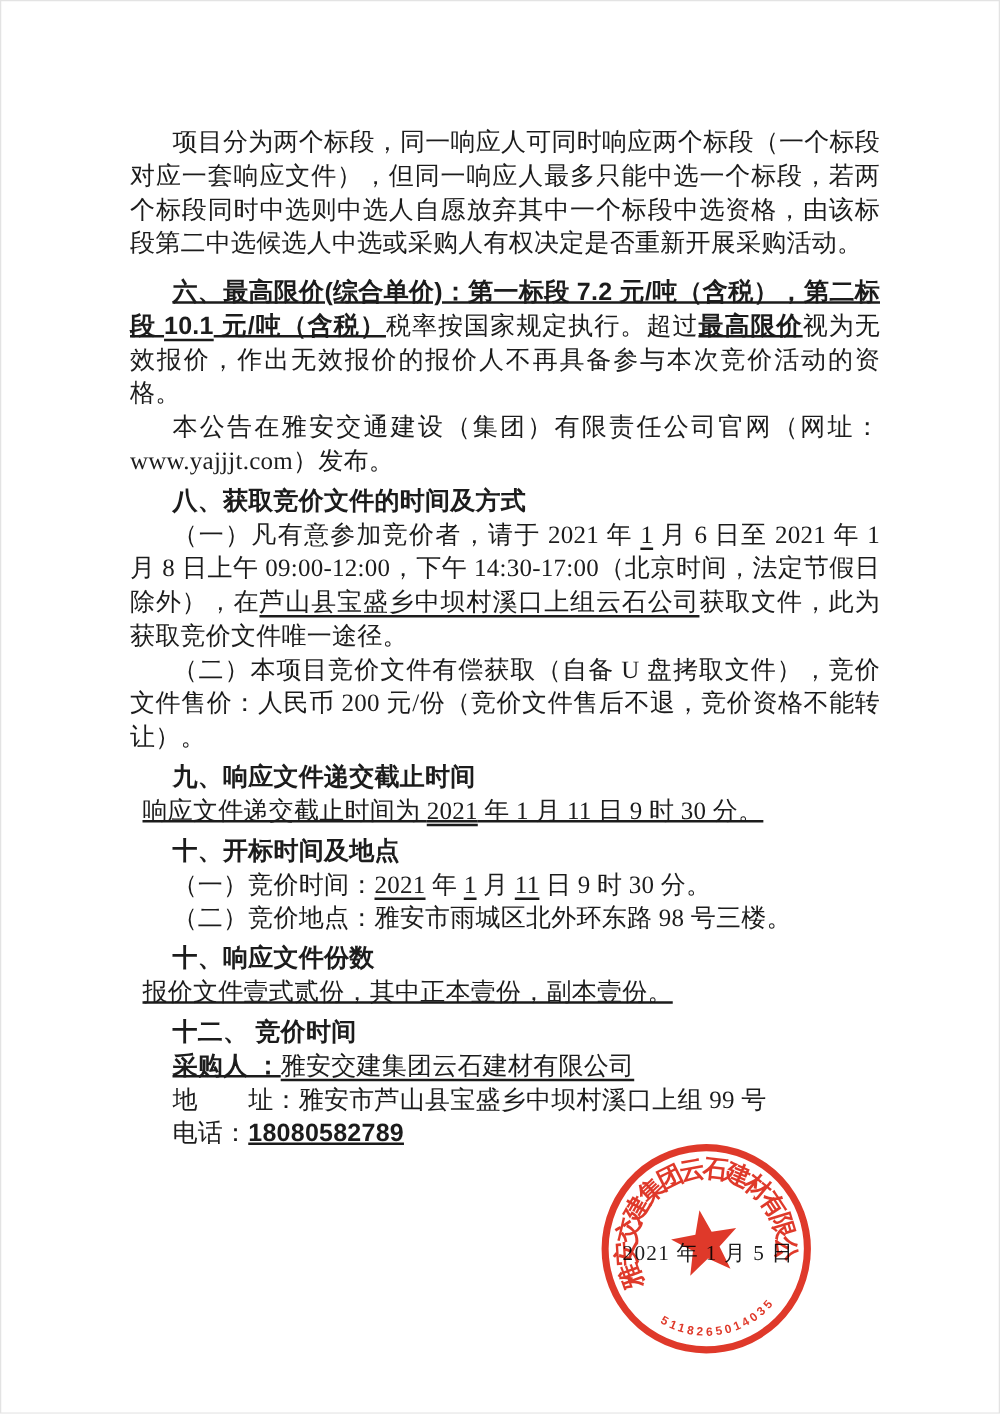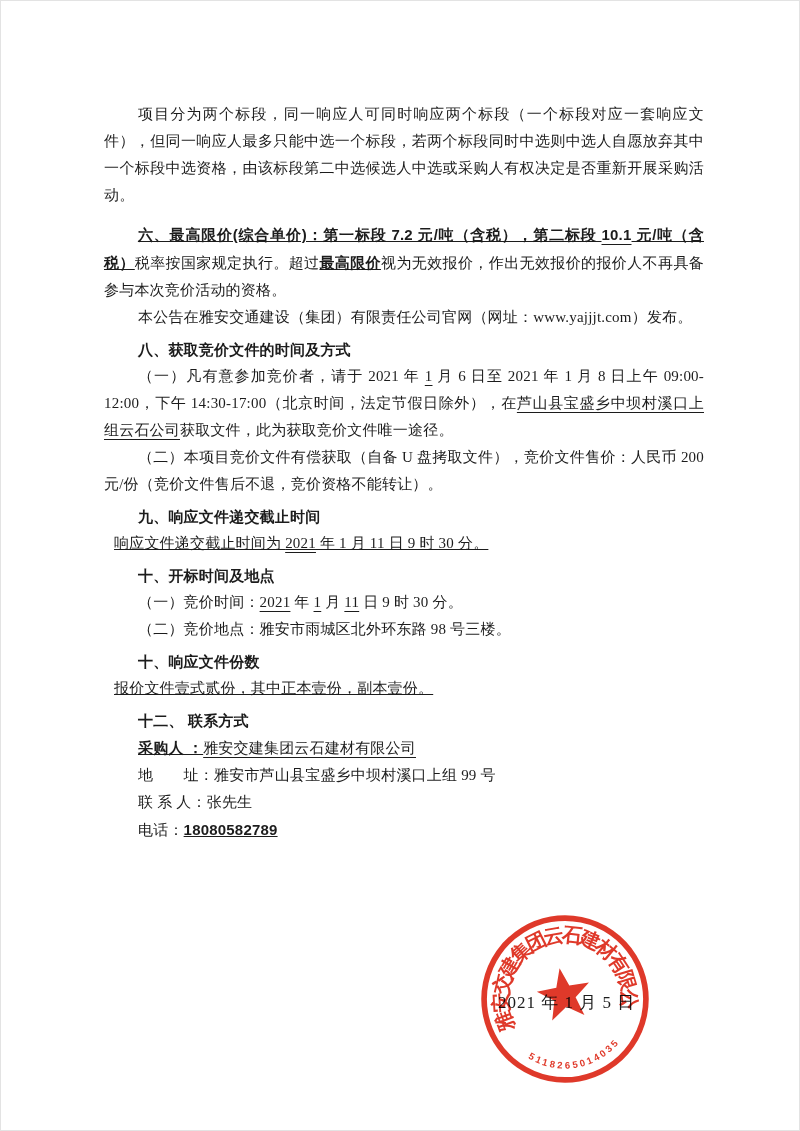--- a/index.html
+++ b/index.html
@@ -1,20 +1,20 @@
 <!DOCTYPE html>
 <html style="--seal: #dd2817;"><head>
 <meta charset="utf-8">
 <style>
   html,body{margin:0;padding:0;background:#ffffff;}
   body{width:800px;height:1131px;position:relative;overflow:hidden;
        font-family:"Liberation Serif","DejaVu Serif",serif;color:#1c1c1c;}
   .page{position:absolute;inset:0;background:#ffffff;border:1px solid #e3e3e3;box-sizing:border-box;}
   .doc-body{position:absolute;left:103px;top:100px;width:600px;}
-  .para{margin:0;line-height:27px;font-size:15px;text-align:justify;letter-spacing:0.2px;}
+  .para{margin:0;line-height:27px;font-size:20px;text-align:justify;letter-spacing:0.2px;}
   .indent1{text-indent:10px;text-decoration:underline;}
   .indent2{text-indent:34px;}
   .gap-top{margin-top:12px;}
   .heading{font-weight:700;text-indent:34px;margin-top:5px;
            font-family:"Liberation Sans","DejaVu Sans",sans-serif;}
   .b{font-weight:700;font-family:"Liberation Sans","DejaVu Sans",sans-serif;text-decoration:underline;}
   .u{text-decoration:underline;text-underline-offset:4px;}
   .doc-date{position:absolute;left:497px;top:990px;font-size:17px;letter-spacing:1px;
             color:#1c1c1c;z-index:2;}
   .seal-wrap{position:absolute;left:477px;top:911px;width:174px;height:174px;z-index:3;
@@ -38,24 +38,23 @@
       <p class="para heading"><span>八、获取竞价文件的时间及方式</span></p>
       <p class="para indent2"><span>（一）凡有意参加竞价者，请于 2021 年 </span><span class="u">1</span><span> 月 6 日至 2021 年 1 月 8 日上午 09:00-12:00，下午 14:30-17:00（北京时间，法定节假日除外），在</span><span class="u">芦山县宝盛乡中坝村溪口上组云石公司</span><span>获取文件，此为获取竞价文件唯一途径。</span></p>
       <p class="para indent2"><span>（二）本项目竞价文件有偿获取（自备 U 盘拷取文件），竞价文件售价：人民币 200 元/份（竞价文件售后不退，竞价资格不能转让）。</span></p>
       <p class="para heading"><span>九、响应文件递交截止时间</span></p>
       <p class="para indent1"><span>响应文件递交截止时间为 </span><span class="u">2021</span><span> 年 1 月 11 日 9 时 30 分。</span></p>
       <p class="para heading"><span>十、开标时间及地点</span></p>
       <p class="para indent2"><span>（一）竞价时间：</span><span class="u">2021</span><span> 年 </span><span class="u">1</span><span> 月 </span><span class="u">11</span><span> 日 9 时 30 分。</span></p>
       <p class="para indent2"><span>（二）竞价地点：雅安市雨城区北外环东路 98 号三楼。</span></p>
       <p class="para heading"><span>十、响应文件份数</span></p>
       <p class="para indent1"><span>报价文件壹式贰份，其中正本壹份，副本壹份。</span></p>
-      <p class="para heading"><span>十二、 联系方式</span></p>
+      <p class="para heading"><span>十二、 竞价时间</span></p>
       <p class="para indent2"><span class="b">采购人 ：</span><span class="u">雅安交建集团云石建材有限公司</span></p>
       <p class="para indent2"><span>地　　址：雅安市芦山县宝盛乡中坝村溪口上组 99 号</span></p>
-      <p class="para indent2"><span>联 系 人：张先生</span></p>
       <p class="para indent2"><span>电话：</span><span class="b">18080582789</span></p>
     </div>
 
   <div class="doc-date">2021 年 1 月 5 日</div>
 
   <div class="seal-wrap">
     <svg width="174" height="174" viewBox="0 0 200 200">
       <defs>
         <path id="seal-arc-top" d="M 38 122.6 A 66 66 0 1 1 162 122.6" fill="none"></path>
         <path id="seal-arc-bottom" d="M 30.7 140 A 80 80 0 0 0 169.3 140" fill="none"></path>

